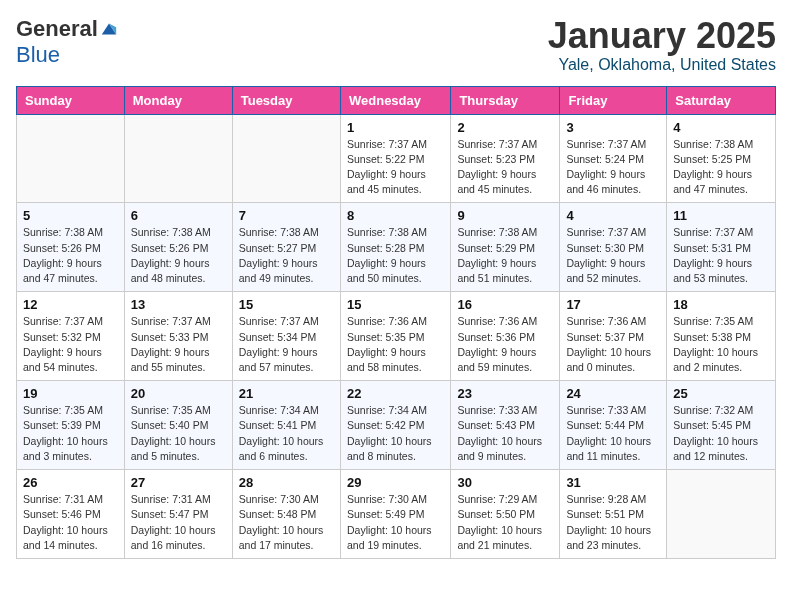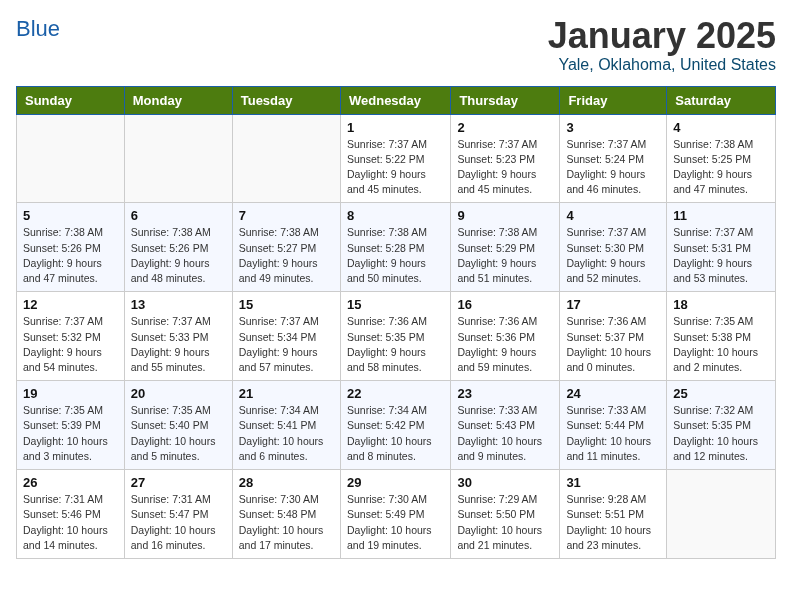--- a/index.html
+++ b/index.html
@@ -53,21 +53,21 @@
     .location-title {
       font-size: 16px;
       color: #0c4a6e;
     }
     .calendar {
       width: 100%;
       border-collapse: collapse;
       border: 1px solid #ccc;
     }
     .calendar th {
-      background-color: #4d7c0f;
+      background-color: #ec4899;
       color: #fff;
       text-align: left;
       padding: 6px 8px;
       font-size: 13px;
       font-weight: bold;
       border: 1px solid #1a5fa8;
     }
     .calendar td {
       vertical-align: top;
       padding: 5px 6px;
@@ -95,20 +95,27 @@
     }
     .row-even td {
       background: #f5f8ff;
     }
   </style>
 </head>
 <body>
 
 <div class="header">
   <div class="logo">
+    <div class="logo-text">
+      <span class="logo-general">General</span>
+      <svg class="logo-icon" viewBox="0 0 20 20" xmlns="http://www.w3.org/2000/svg">
+        <polygon points="2,16 10,4 18,16" fill="#1a5fa8"></polygon>
+        <polygon points="10,4 18,16 18,8" fill="#4a9fd4"></polygon>
+      </svg>
+    </div>
     <span class="logo-blue">Blue</span>
   </div>
   <div class="title-block">
     <div class="month-title">January 2025</div>
     <div class="location-title">Yale, Oklahoma, United States</div>
   </div>
 </div>
 
 <table class="calendar">
   <thead>
@@ -297,21 +304,21 @@
         <td>
           <div class="day-num">24</div>
           <div class="day-info" style="white-space: pre-line;">Sunrise: 7:33 AM
 Sunset: 5:44 PM
 Daylight: 10 hours
 and 11 minutes.</div>
         </td>
         <td>
           <div class="day-num">25</div>
           <div class="day-info" style="white-space: pre-line;">Sunrise: 7:32 AM
-Sunset: 5:35 PM
+Sunset: 5:45 PM
 Daylight: 10 hours
 and 12 minutes.</div>
         </td>
       </tr>
       <tr>
         <td>
           <div class="day-num">26</div>
           <div class="day-info" style="white-space: pre-line;">Sunrise: 7:31 AM
 Sunset: 5:46 PM
 Daylight: 10 hours

